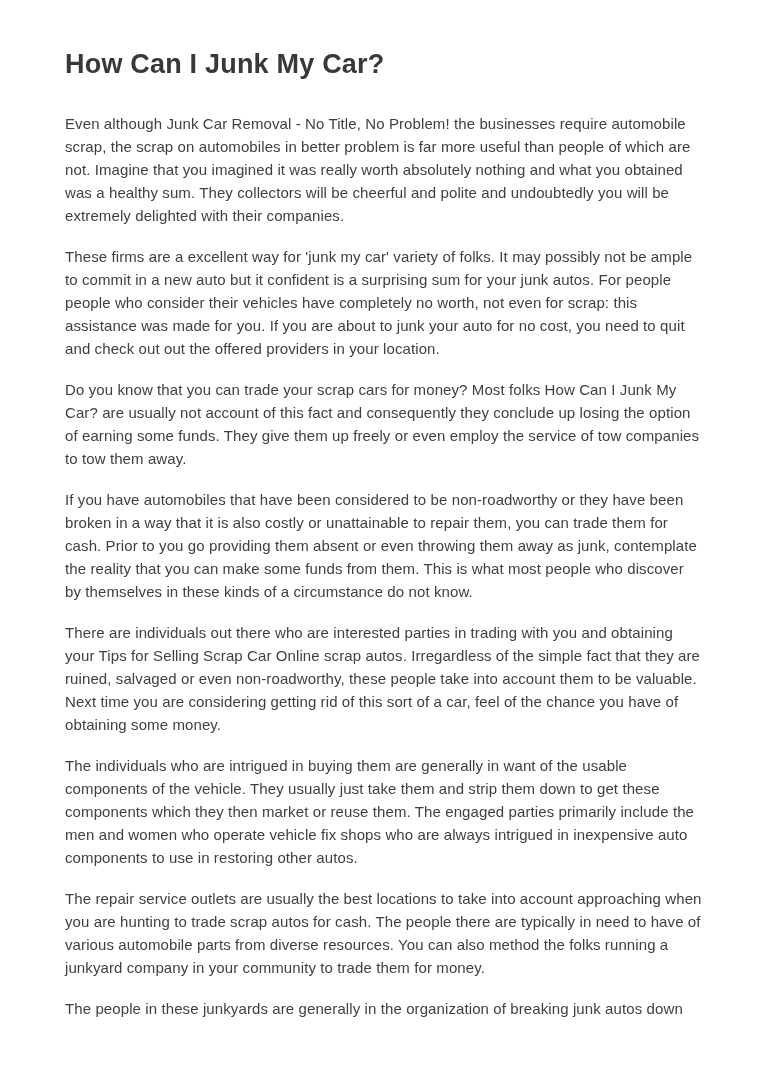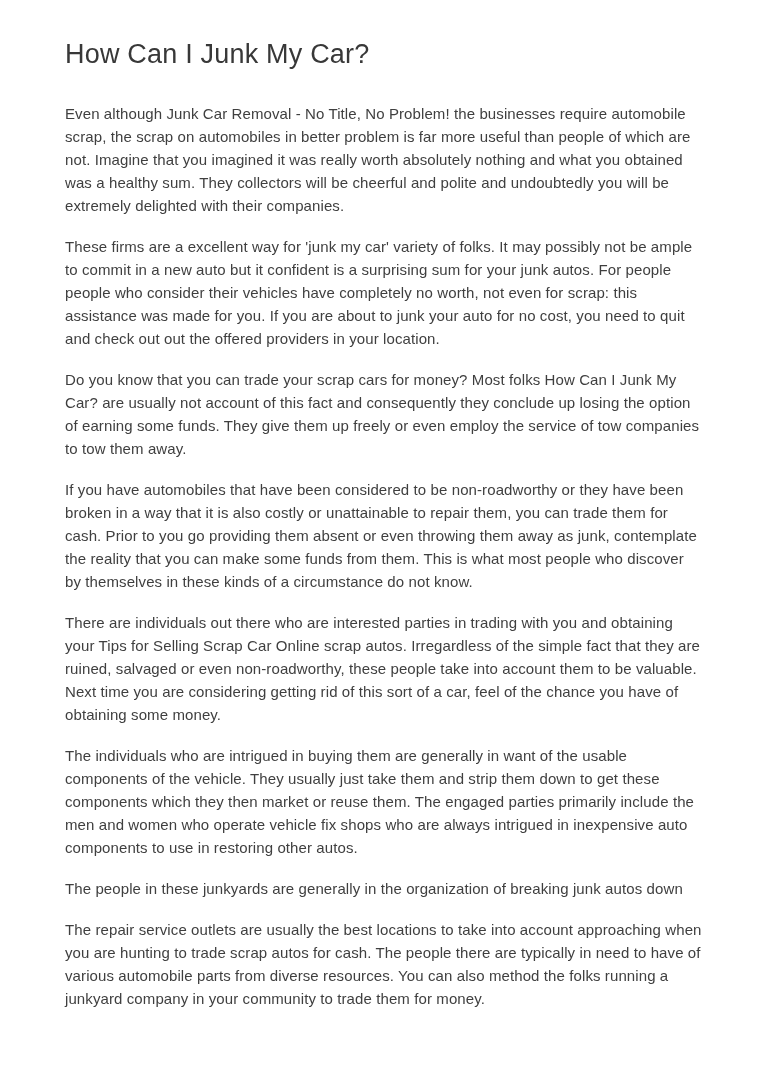--- a/index.html
+++ b/index.html
@@ -15,24 +15,24 @@
     font-family: "Liberation Sans", sans-serif;
   }
   .page {
     width: 768px;
     height: 1087px;
     background: #ffffff;
     padding: 30px 65px 0 65px;
   }
   .title {
     font-size: 27px;
-    font-weight: 400;
+    font-weight: 700;
     color: #383838;
     line-height: 36px;
-    margin: 6px 0 30px 0;
+    margin: 16px 0 30px 0;
     letter-spacing: 0.2px;
   }
   .para {
     font-size: 15px;
     font-weight: 400;
     color: #3f3f3f;
     line-height: 23px;
     margin: 0 0 18px 0;
     text-align: left;
     letter-spacing: 0.1px;
@@ -49,16 +49,16 @@
   <p class="para">These firms are a excellent way for 'junk my car' variety of folks. It may possibly not be ample to commit in a new auto but it confident is a surprising sum for your junk autos. For people people who consider their vehicles have completely no worth, not even for scrap: this assistance was made for you. If you are about to junk your auto for no cost, you need to quit and check out out the offered providers in your location.</p>
 
   <p class="para">Do you know that you can trade your scrap cars for money? Most folks How Can I Junk My Car? are usually not account of this fact and consequently they conclude up losing the option of earning some funds. They give them up freely or even employ the service of tow companies to tow them away.</p>
 
   <p class="para">If you have automobiles that have been considered to be non-roadworthy or they have been broken in a way that it is also costly or unattainable to repair them, you can trade them for cash. Prior to you go providing them absent or even throwing them away as junk, contemplate the reality that you can make some funds from them. This is what most people who discover by themselves in these kinds of a circumstance do not know.</p>
 
   <p class="para">There are individuals out there who are interested parties in trading with you and obtaining your Tips for Selling Scrap Car Online scrap autos. Irregardless of the simple fact that they are ruined, salvaged or even non-roadworthy, these people take into account them to be valuable. Next time you are considering getting rid of this sort of a car, feel of the chance you have of obtaining some money.</p>
 
   <p class="para">The individuals who are intrigued in buying them are generally in want of the usable components of the vehicle. They usually just take them and strip them down to get these components which they then market or reuse them. The engaged parties primarily include the men and women who operate vehicle fix shops who are always intrigued in inexpensive auto components to use in restoring other autos.</p>
 
+  <p class="para">The repair service outlets are usually the best locations to take into account approaching when you are hunting to trade scrap autos for cash. The people there are typically in need to have of various automobile parts from diverse resources. You can also method the folks running a junkyard company in your community to trade them for money.</p>
+
   <p class="para">The people in these junkyards are generally in the organization of breaking junk autos down</p>
-
-  <p class="para">The repair service outlets are usually the best locations to take into account approaching when you are hunting to trade scrap autos for cash. The people there are typically in need to have of various automobile parts from diverse resources. You can also method the folks running a junkyard company in your community to trade them for money.</p>
 </div>
 
 </body></html>

